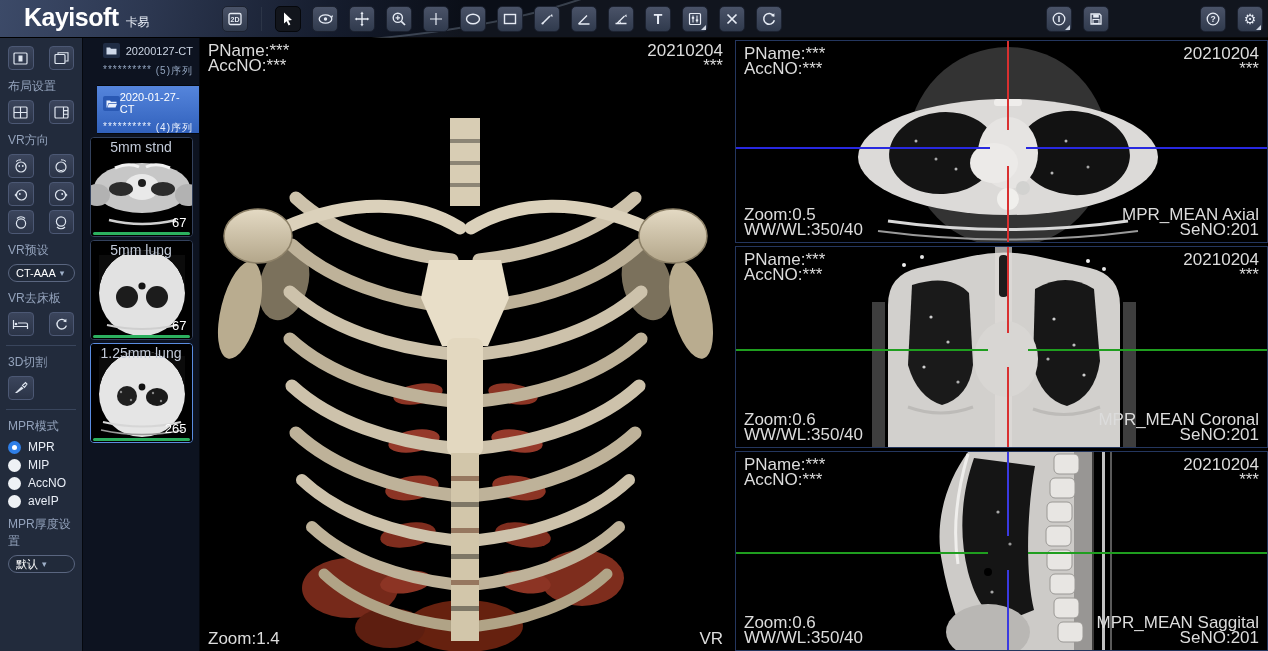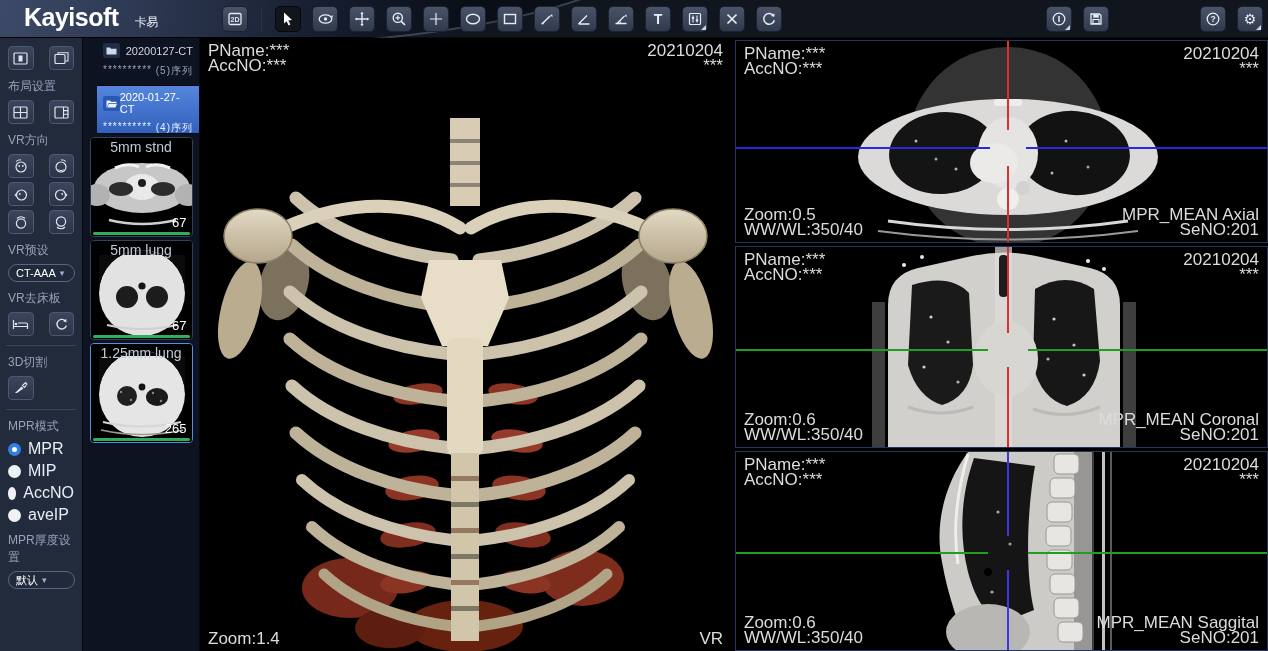--- a/index.html
+++ b/index.html
@@ -7,21 +7,21 @@
               font-family:"Liberation Sans", sans-serif; }
   #stage { position:relative; width:1268px; height:651px; background:#000; }
 
   
   #topbar { position:absolute; left:0; top:0; width:1268px; height:38px;
     background:linear-gradient(100deg,#3c4a68 0px,#2c3750 150px,#151c2d 330px,#0a0e17 460px,#0a0e17 100%);
     border-bottom:1px solid #000; }
   #topbar .swoosh { position:absolute; inset:0; pointer-events:none; }
   #logo { position:absolute; left:24px; top:3px; color:#fff; font-size:25px; font-weight:700;
           letter-spacing:-0.5px; }
-  #logo .suffix { font-size:12px; font-weight:400; color:#e8edf6; margin-left:16px; }
+  #logo .suffix { font-size:12px; font-weight:400; color:#e8edf6; margin-left:7px; }
   .tbtn { width:26px; height:26px; border-radius:5px;
     background:linear-gradient(180deg,#4a5368,#303a4d);
     border:1px solid #1c2230; display:flex; align-items:center; justify-content:center;
     color:#e6ebf4; font-size:12px; position:relative; cursor:pointer; }
   .tbtn svg { display:block; }
   .tbtn.active { background:#12151c; border-color:#05070b; }
   .tbtn.corner:after { content:""; position:absolute; right:1px; bottom:1px;
     border-left:5px solid transparent; border-bottom:5px solid #cfd6e2; }
   .tgroup { position:absolute; top:6px; display:flex; gap:11px; }
   .tdivider { width:1px; height:24px; background:#2c3547; margin:1px 2px; }
@@ -38,21 +38,21 @@
   .select { height:18px; border-radius:9px; background:#212a3a; border:1px solid #5a6680;
     color:#fff; font-size:11px; padding:0 7px; display:flex; align-items:center;
     cursor:pointer; width:67px; }
   .select .chev { color:#9fb0c8; font-size:9px; margin-left:4px; }
   .sdivider { border-top:1px solid #39455c; margin:9px -2px 2px; }
   .radio-row { display:flex; align-items:center; gap:7px; margin:4px 0; cursor:pointer; }
   .radio { width:13px; height:13px; border-radius:50%; background:#eef1f5; position:relative; }
   .radio.sel { background:#2f7fe8; }
   .radio.sel:after { content:""; position:absolute; left:4px; top:4px; width:5px; height:5px;
     border-radius:50%; background:#fff; }
-  .radio-label { font-size:16px; color:#e8edf5; }
+  .radio-label { font-size:12px; color:#e8edf5; }
 
   
   #series { position:absolute; left:83px; top:38px; width:117px; height:613px;
     background:#0d1320; border-right:1px solid #05080e; }
   .study { height:48px; padding:5px 6px 4px; border-bottom:1px solid #05080d; color:#cdd6e4;margin-left:14px; }
   .study.selected { background:linear-gradient(180deg,#5585dc,#3161bc); color:#fff; }
   .study .r1 { display:flex; align-items:center; justify-content:space-between; }
   .study .r1 .date { font-size:11px; }
   .study .r2 { display:flex; justify-content:space-between; font-size:10px; margin-top:6px;
     color:#93a5bf; letter-spacing:1px; }

